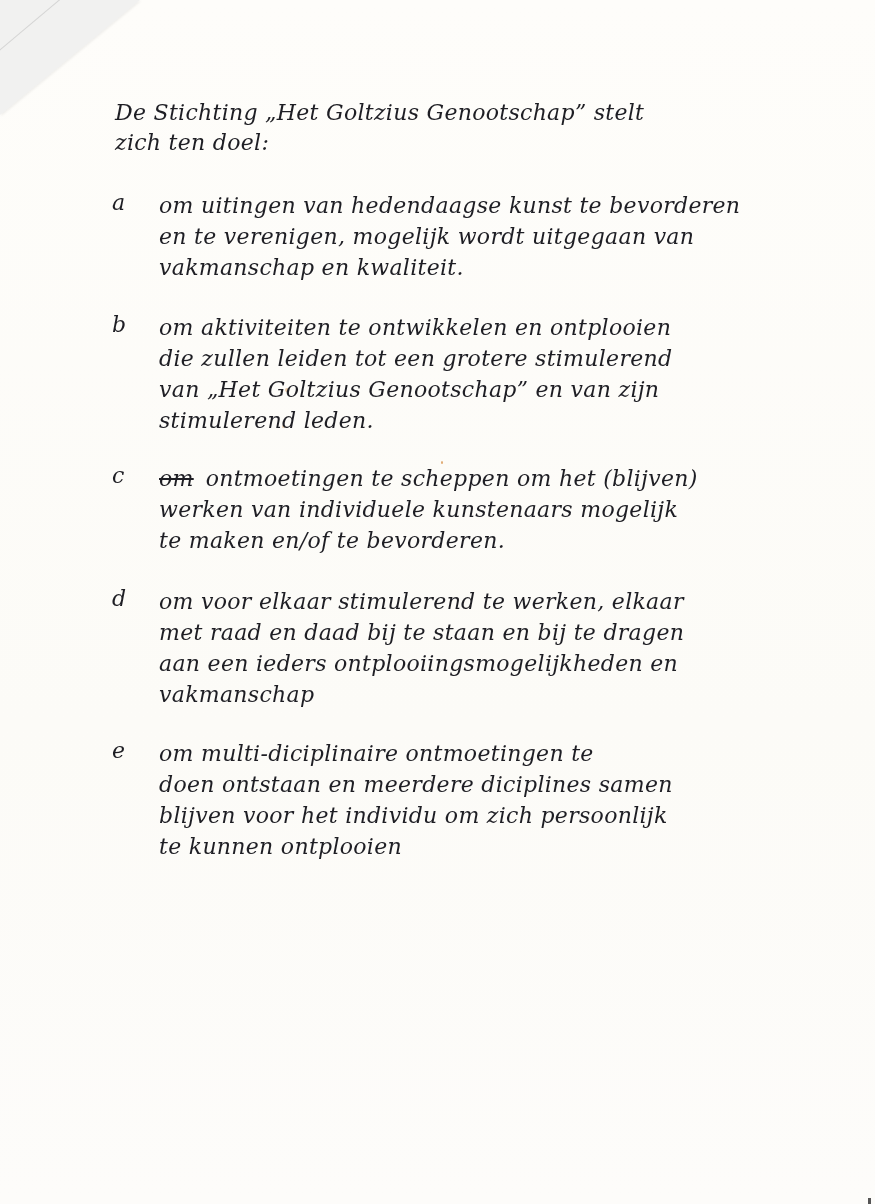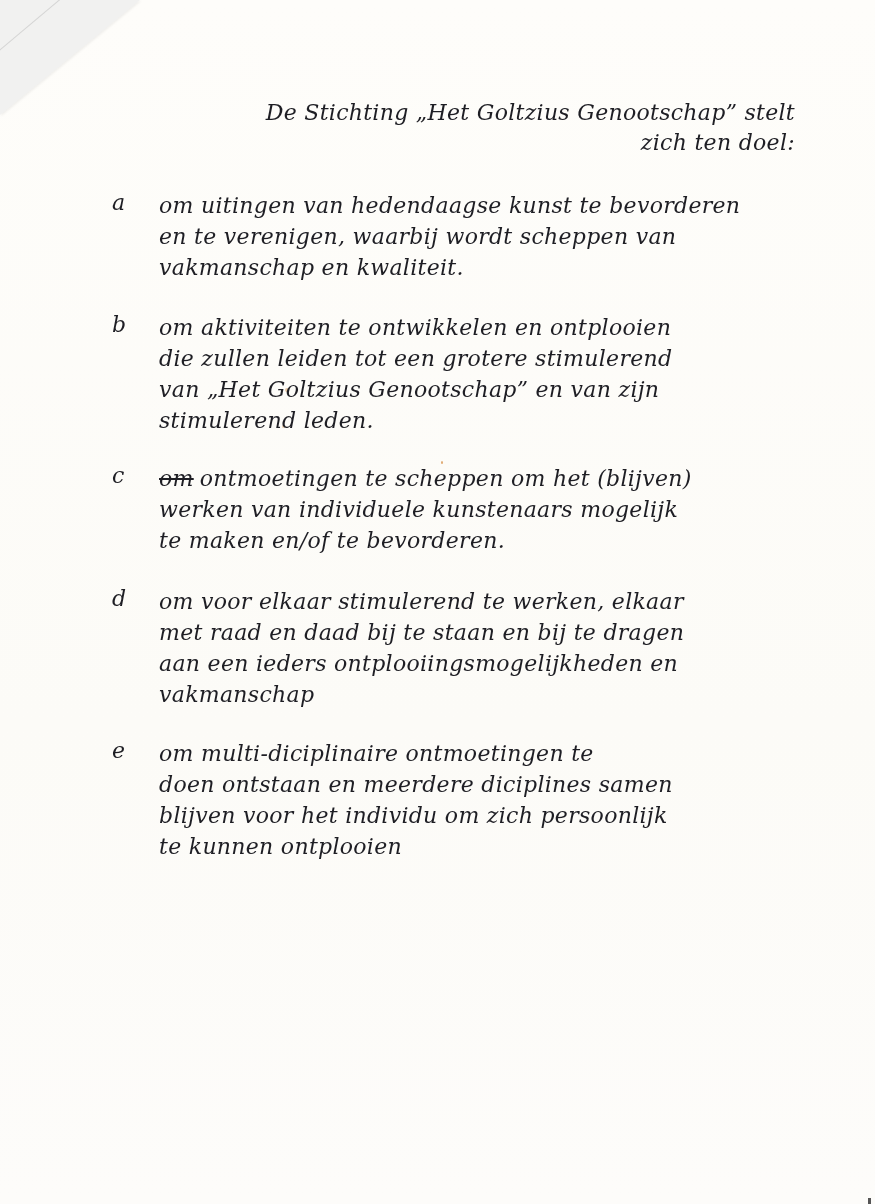--- a/index.html
+++ b/index.html
@@ -27,39 +27,38 @@
   }
   .doc {
     position: absolute; left: 0; top: 0; width: 875px;
     font-style: italic;
     font-size: 22px;
     letter-spacing: 0.3px;
   }
   .intro {
     position: absolute; left: 115px; top: 98px; width: 680px;
     line-height: 30px;
-    text-align: right;
   }
   .item {
     position: absolute; left: 112px; width: 710px;
   }
   .item .letter {
     position: absolute; left: 0; top: 0; width: 30px;
   }
   .item .lines {
     position: absolute; left: 47px; top: 0; width: 660px;
     line-height: 31px;
   }
   .line { display: block; white-space: nowrap; }
   .item-a { top: 190px; }
   .item-b { top: 312px; }
   .item-c { top: 463px; }
   .item-d { top: 586px; }
   .item-e { top: 738px; }
-  .scribble { text-decoration: line-through; margin-right: 6px; }
+  .scribble { text-decoration: line-through; margin-right: 12px; }
   .speck { position: absolute; border-radius: 50%; }
 </style>
 </head>
 <body>
 
 <div class="page">
   <div class="corner-fold"></div>
   <div class="corner-line"></div>
 
   <div class="speck" style="left:285px;top:388px;width:4px;height:4px;background:#e8c9a8;"></div>
@@ -71,21 +70,21 @@
 
     <div class="intro">
       <span class="line">De Stichting „Het Goltzius Genootschap” stelt</span>
       <span class="line">zich ten doel:</span>
     </div>
 
     <div class="item item-a">
       <span class="letter">a</span>
       <div class="lines">
         <span class="line">om uitingen van hedendaagse kunst te bevorderen</span>
-        <span class="line">en te verenigen, waarbij wordt scheppen van</span>
+        <span class="line">en te verenigen, mogelijk wordt uitgegaan van</span>
         <span class="line">vakmanschap en kwaliteit.</span>
       </div>
     </div>
 
     <div class="item item-b">
       <span class="letter">b</span>
       <div class="lines">
         <span class="line">om aktiviteiten te ontwikkelen en ontplooien</span>
         <span class="line">die zullen leiden tot een grotere stimulerend</span>
         <span class="line">van „Het Goltzius Genootschap” en van zijn</span>

